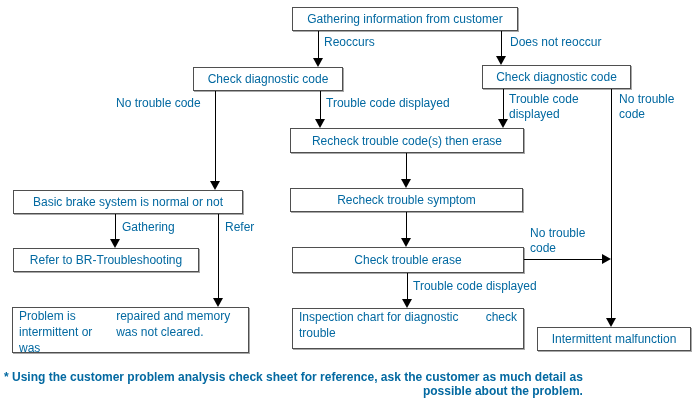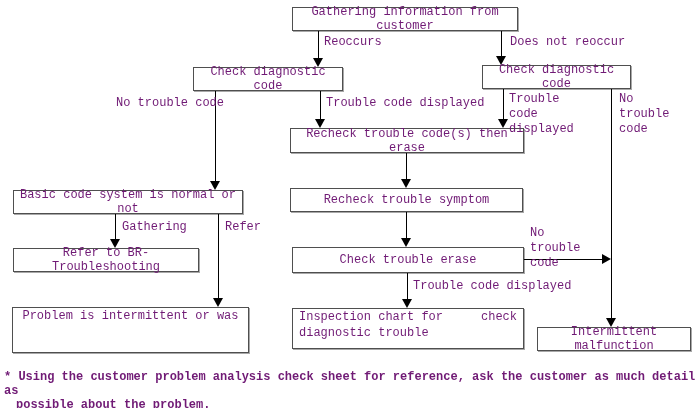--- a/index.html
+++ b/index.html
@@ -1,39 +1,39 @@
 <!DOCTYPE html>
 <html><head>
 <meta charset="utf-8">
 <style>
   html,body{margin:0;padding:0;background:#fff;}
   .canvas{
     position:relative;width:700px;height:408px;background:#ffffff;
-    font-family:Liberation Mono, monospace;font-size:12px;color:#701a75;
+    font-family:Liberation Sans, sans-serif;font-size:12px;color:#0369a1;
     overflow:hidden;
   }
   .node{
     position:absolute;box-sizing:border-box;border:1px solid #4f4f4f;background:#fff;
     display:flex;align-items:center;justify-content:center;text-align:center;
     line-height:14px;box-shadow:1px 1px 0 #a8a8a8;
   }
   .node.align-left{
     flex-direction:row;justify-content:center;align-items:flex-start;
     text-align:left;padding:0 6px;line-height:16px;
   }
   .node.align-left span{display:block;}
   .vline{position:absolute;width:1px;background:#000;}
   .hline{position:absolute;height:1px;background:#000;}
   .arr-down{position:absolute;width:0;height:0;
     border-left:5px solid transparent;border-right:5px solid transparent;border-top:9px solid #000;}
   .arr-right{position:absolute;width:0;height:0;
     border-top:5px solid transparent;border-bottom:5px solid transparent;border-left:9px solid #000;}
   .elabel{position:absolute;line-height:15px;white-space:nowrap;}
   .elabel.wrap{white-space:normal;}
-  .footnote{position:absolute;left:4px;top:370px;font-weight:bold;font-size:12px;line-height:14px;}
+  .footnote{position:absolute;left:4px;top:370px;font-weight:bold;font-size:12px;line-height:14px;text-align:right;}
   .footnote .fn2{display:block;margin-left:12px;}
 
   
   #box-gathering{left:292px;top:7px;width:226px;height:24px;}
   #box-check-left{left:193px;top:67px;width:150px;height:24px;}
   #box-check-right{left:482px;top:65px;width:149px;height:24px;}
   #box-recheck-erase{left:290px;top:128px;width:234px;height:25px;}
   #box-recheck-symptom{left:290px;top:188px;width:233px;height:24px;}
   #box-check-codes{left:292px;top:247px;width:232px;height:26px;}
   #box-inspection{left:292px;top:308px;width:232px;height:41px;}
@@ -91,24 +91,25 @@
   <div class="node" id="box-check-left">Check diagnostic code</div>
   <div class="node" id="box-check-right">Check diagnostic code</div>
   <div class="node" id="box-recheck-erase">Recheck trouble code(s) then erase</div>
   <div class="node" id="box-recheck-symptom">Recheck trouble symptom</div>
   <div class="node" id="box-check-codes">Check trouble erase</div>
   <div class="node align-left" id="box-inspection">
     <span>Inspection chart for diagnostic trouble</span>
     <span>check</span>
   </div>
   <div class="node" id="box-intermittent">Intermittent malfunction</div>
-  <div class="node" id="box-basic-brake">Basic code system is normal or not</div>
+  <div class="node" id="box-basic-brake">Basic brake system is normal or not</div>
   <div class="node" id="box-refer-br">Refer to BR-Troubleshooting</div>
   <div class="node align-left" id="box-problem">
     <span>Problem is intermittent or was</span>
+    <span>repaired and memory was not cleared.</span>
   </div>
 
   <div class="vline" id="line-a"></div>
   <div class="vline" id="line-b"></div>
   <div class="vline" id="line-c"></div>
   <div class="vline" id="line-d"></div>
   <div class="vline" id="line-e"></div>
   <div class="vline" id="line-f"></div>
   <div class="vline" id="line-g"></div>
   <div class="vline" id="line-h"></div>

